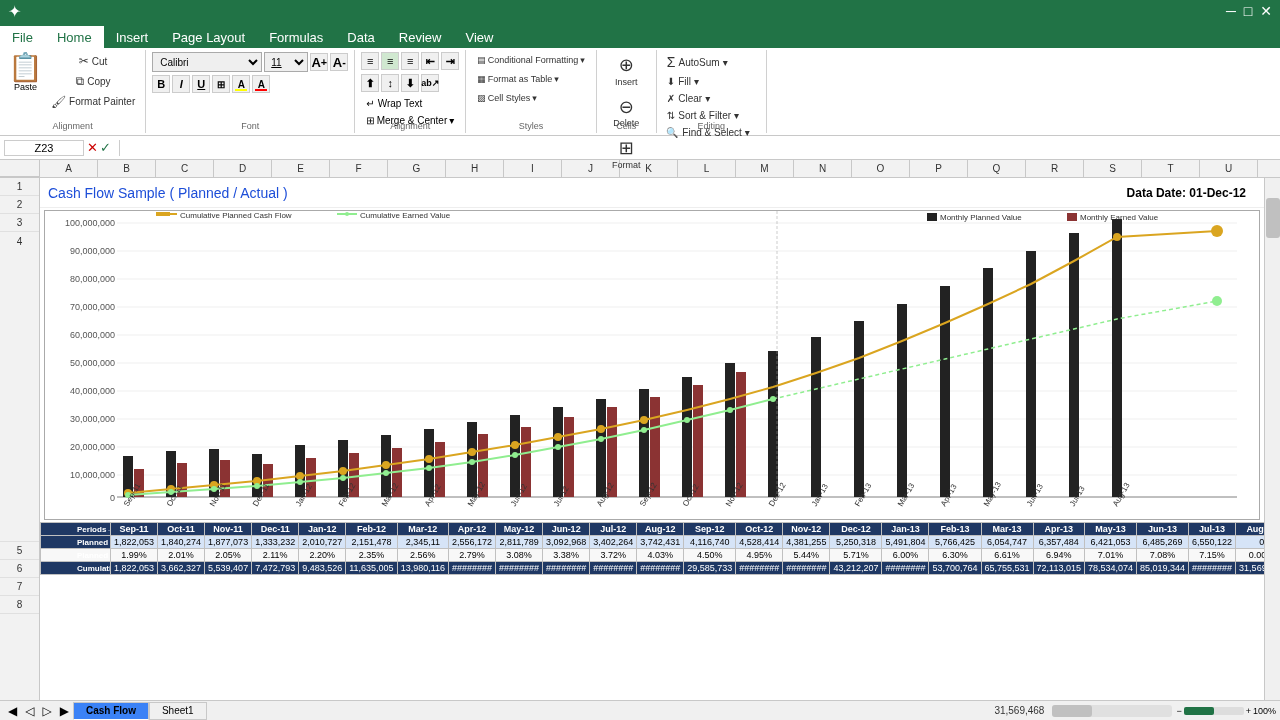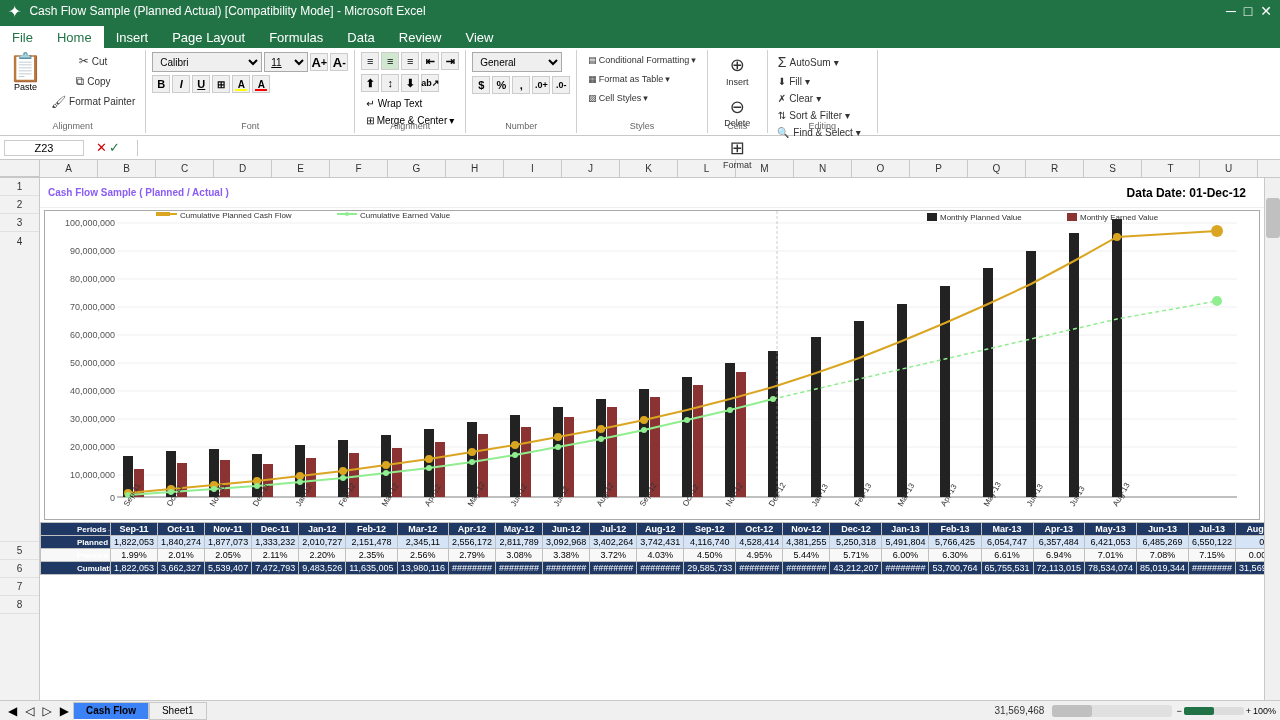--- a/index.html
+++ b/index.html
@@ -161,21 +161,21 @@
     }
     .paste-icon { font-size: 28px; line-height: 1; }
 
     
     #formula-bar {
       display: flex;
       align-items: center;
       height: 24px;
       border-bottom: 1px solid #c8c8c8;
       background: #fff;
-      gap: 12px;
+      gap: 3px;
       padding: 0 4px;
     }
     #cell-ref {
       width: 80px;
       border: 1px solid #ccc;
       font-size: 11px;
       padding: 1px 4px;
       text-align: center;
     }
     #formula-input {
@@ -335,21 +335,20 @@
     }
 
     
     .format-table-group { min-width: 100px; }
   </style>
 </head>
 <body>
 
 <div id="title-bar">
   <span style="font-size:16px; margin-right:8px;">✦</span>
-  <span>Cash Flow Sample (Planned Actual) [Compatibility Mode] - Microsoft Excel</span>
   <span style="margin-left:auto; font-size:14px; cursor:pointer;">─</span>
   <span style="margin-left:8px; font-size:14px; cursor:pointer;">□</span>
   <span style="margin-left:8px; font-size:14px; cursor:pointer;">✕</span>
 </div>
 
 <div id="ribbon-tabs">
   <div class="ribbon-tab active">File</div>
   <div class="ribbon-tab" style="background:#fff;color:#217346;">Home</div>
   <div class="ribbon-tab">Insert</div>
   <div class="ribbon-tab">Page Layout</div>
@@ -434,35 +433,20 @@
       </div>
       <div class="merge-select-btn">
         <span>⊞</span>
         <span>Merge &amp; Center</span>
         <span>▾</span>
       </div>
     </div>
     <div class="ribbon-group-label">Alignment</div>
   </div>
 
-  <div class="ribbon-group number-group">
-    <div class="ribbon-group-content" style="padding-bottom:14px; gap:2px;">
-      <select class="number-select">
-        <option>General</option>
-      </select>
-      <div style="display:flex;gap:2px;margin-top:2px;">
-        <div class="font-btn">$</div>
-        <div class="font-btn">%</div>
-        <div class="font-btn">,</div>
-        <div class="font-btn" style="font-size:9px;">.0+</div>
-        <div class="font-btn" style="font-size:9px;">.0-</div>
-      </div>
-    </div>
-    <div class="ribbon-group-label">Number</div>
-  </div>
 
   <div class="ribbon-group format-table-group">
     <div class="ribbon-group-content row" style="padding-bottom:14px; align-items:flex-start; flex-direction:column; gap:3px;">
       <div class="ribbon-btn" style="flex-direction:row;font-size:9px;gap:2px;">
         <span>▤</span>
         <span>Conditional Formatting</span>
         <span>▾</span>
       </div>
       <div class="ribbon-btn" style="flex-direction:row;font-size:9px;gap:2px;">
         <span>▦</span>
@@ -578,21 +562,21 @@
       <div class="row-num" style="height:310px;align-items:flex-start;padding-top:4px;">4</div>
       <div class="row-num">5</div>
       <div class="row-num">6</div>
       <div class="row-num">7</div>
       <div class="row-num">8</div>
     </div>
 
     <div id="spreadsheet-content" style="flex:1;overflow:hidden;position:relative;">
 
       <div style="display:flex;align-items:center;height:30px;padding:2px 8px;border-bottom:1px solid #eee;">
-        <span id="sheet-title-text" style="font-size:10px;font-weight:bold;color:#8b5cf6;">Cash Flow Sample ( Planned / Actual )</span>
+        <span id="sheet-title-text" style="font-size:14px;font-weight:normal;color:#1d4ed8;">Cash Flow Sample ( Planned / Actual )</span>
         <span id="data-date" style="margin-left:auto;font-size:12px;font-weight:bold;margin-right:10px;">Data Date:  01-Dec-12</span>
       </div>
 
       <div id="chart-area" style="margin:2px 4px;border:1px solid #aaa;background:#fff;height:310px;position:relative;overflow:hidden;">
         <svg width="100%" height="310" viewBox="0 0 1190 310" style="display:block;">
 
           <text x="58" y="15" font-size="9" text-anchor="end" fill="#555">100,000,000</text>
           <text x="58" y="43" font-size="9" text-anchor="end" fill="#555">90,000,000</text>
           <text x="58" y="71" font-size="9" text-anchor="end" fill="#555">80,000,000</text>
           <text x="58" y="99" font-size="9" text-anchor="end" fill="#555">70,000,000</text>

